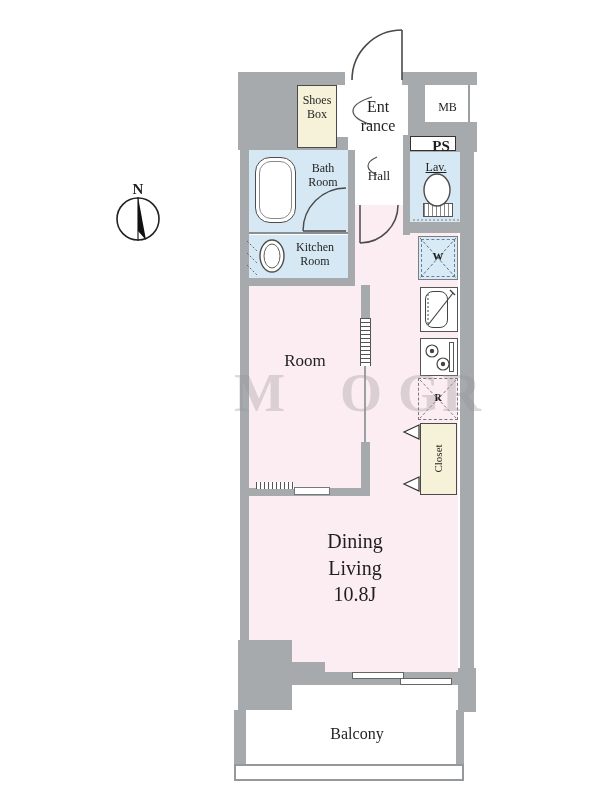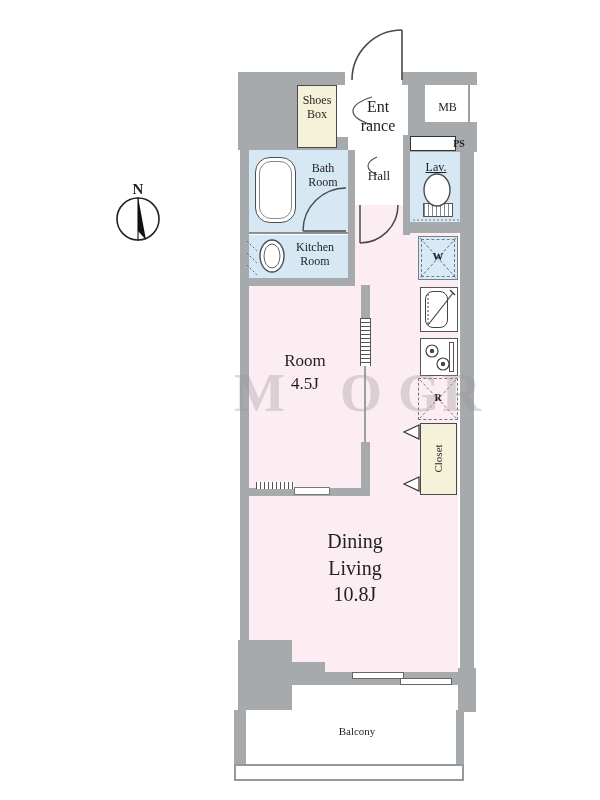--- a/index.html
+++ b/index.html
@@ -160,48 +160,47 @@
     <div>Shoes</div>
     <div>Box</div>
   </div>
 
   <div class="lbl" style="left:350px;top:98px;width:56px;font-size:16px;">
     <div>Ent</div>
     <div>rance</div>
   </div>
 
   <div class="lbl" style="left:425px;top:100px;width:45px;font-size:12px;">MB</div>
-  <div class="lbl" style="left:426px;top:138px;width:66px;font-size:10px;font-weight:bold;">PS</div>
+  <div class="lbl" style="left:408px;top:138px;width:66px;font-size:15px;font-weight:bold;">PS</div>
   <div class="lbl" style="left:415px;top:160px;width:42px;font-size:12px;text-decoration:underline;">Lav.</div>
   <div class="lbl" style="left:357px;top:168px;width:44px;font-size:13px;">Hall</div>
 
   <div class="lbl" style="left:300px;top:161px;width:46px;font-size:12px;">
     <div>Bath</div>
     <div>Room</div>
   </div>
 
   <div class="lbl" style="left:286px;top:240px;width:58px;font-size:12px;">
     <div>Kitchen</div>
     <div>Room</div>
   </div>
 
   <div class="lbl" style="left:263px;top:350px;width:84px;font-size:17px;line-height:1.35;">
     <div>Room</div>
-    <div>4.5J</div>
   </div>
 
   <div class="lbl" style="left:295px;top:528px;width:120px;font-size:20px;line-height:1.33;">
     <div>Dining</div>
     <div>Living</div>
     <div>10.8J</div>
   </div>
 
   <div class="lbl" style="left:403px;top:452px;width:70px;font-size:11px;transform:rotate(-90deg);transform-origin:center;">Closet</div>
 
-  <div class="lbl" style="left:317px;top:725px;width:80px;font-size:11px;text-align:center;">Balcony</div>
+  <div class="lbl" style="left:317px;top:725px;width:80px;font-size:16px;text-align:center;">Balcony</div>
 
   <div class="lbl" style="left:418px;top:250px;width:40px;font-size:11px;font-weight:bold;">W</div>
   <div class="lbl" style="left:418px;top:392px;width:40px;font-size:10px;font-weight:bold;">R</div>
 
   <div class="wm" style="left:234px;top:366px;">M</div>
   <div class="wm" style="left:340px;top:366px;">O</div>
   <div class="wm" style="left:398px;top:366px;">G</div>
   <div class="wm" style="left:442px;top:366px;">R</div>
 
 </div>

